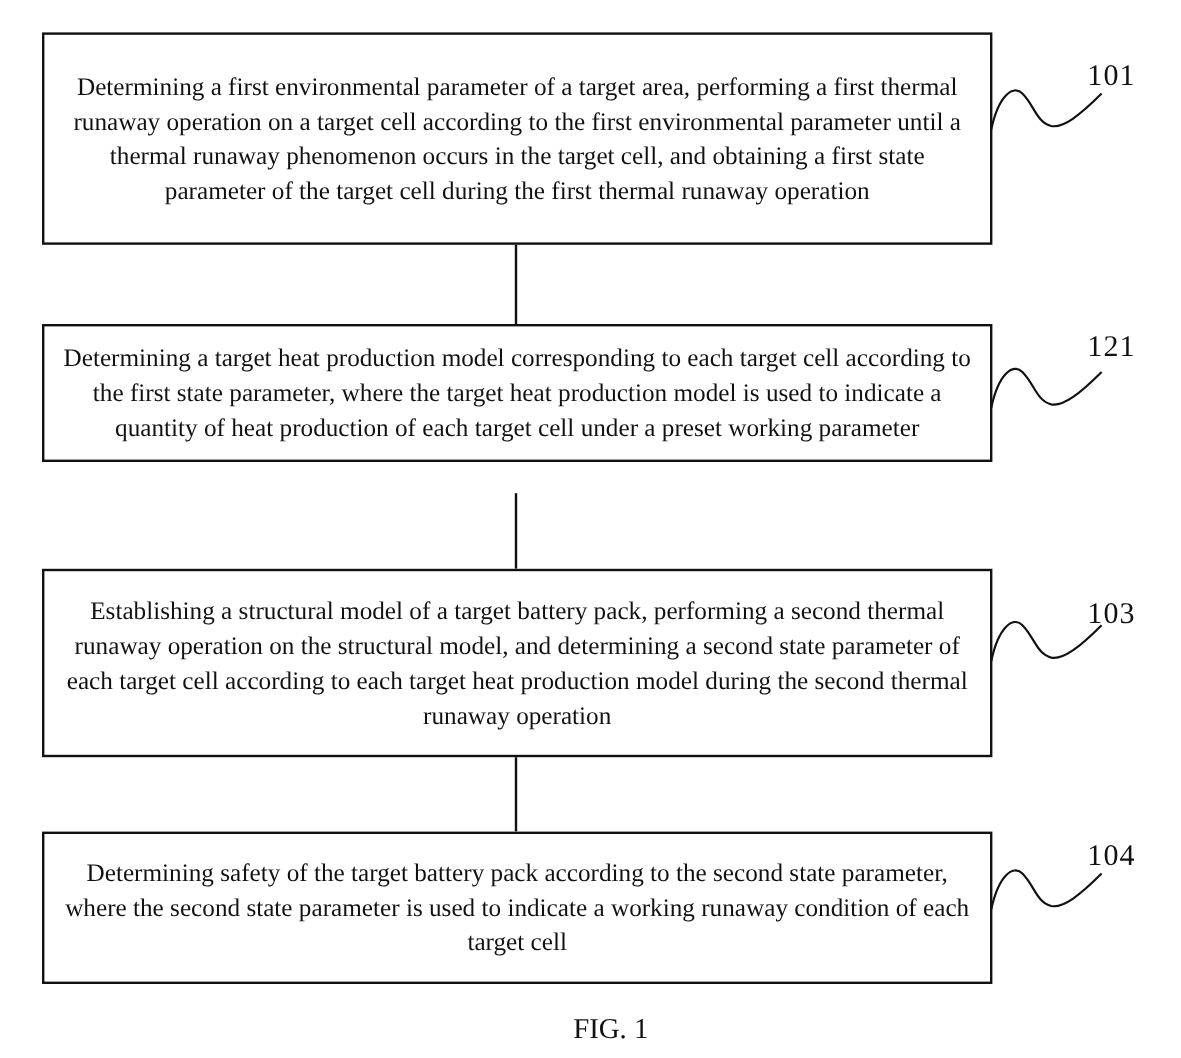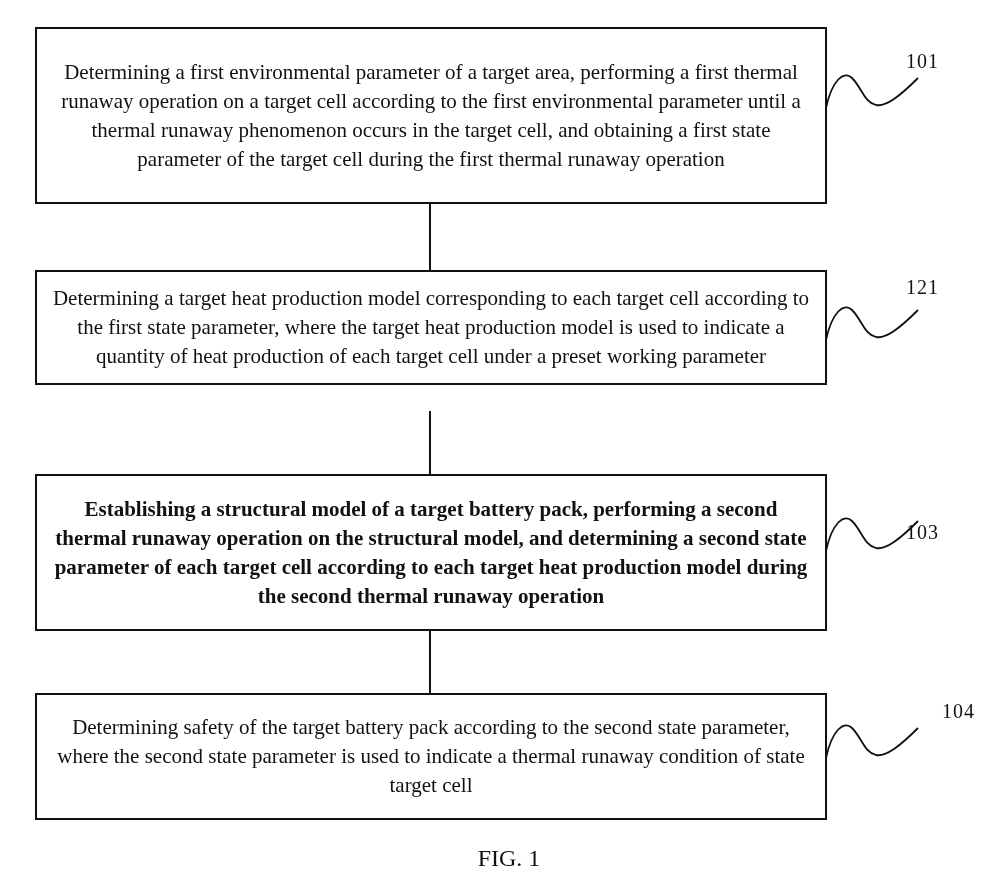--- a/index.html
+++ b/index.html
@@ -41,21 +41,21 @@
     background: #111111;
   }
   .squiggle {
     position: absolute;
     left: 824px;
     width: 96px;
     height: 46px;
   }
   .ref-label {
     position: absolute;
-    font-size: 20px;
+    font-size: 25px;
     letter-spacing: 1px;
   }
   .caption {
     position: absolute;
     left: 45px;
     width: 928px;
     top: 845px;
     text-align: center;
     font-size: 24px;
   }
@@ -78,33 +78,33 @@
   <div class="step-box" style="top:270px; height:115px;">
     <p>Determining a target heat production model corresponding to each target cell according to the first state parameter, where the target heat production model is used to indicate a quantity of heat production of each target cell under a preset working parameter</p>
   </div>
   <svg class="squiggle" style="top:296px;" viewBox="0 0 96 46">
     <path d="M2,44 C8,16 20,6 28,14 C38,24 40,38 52,41 C62,43 76,32 94,14" fill="none" stroke="#111111" stroke-width="1.8"></path>
   </svg>
   <div class="ref-label" style="left:906px; top:276px;">121</div>
 
   <div class="connector" style="top:411px; height:63px;"></div>
 
-  <div class="step-box" style="top:474px; height:157px;font-weight:bold;">
+  <div class="step-box" style="top:474px; height:157px;">
     <p>Establishing a structural model of a target battery pack, performing a second thermal runaway operation on the structural model, and determining a second state parameter of each target cell according to each target heat production model during the second thermal runaway operation</p>
   </div>
   <svg class="squiggle" style="top:507px;" viewBox="0 0 96 46">
     <path d="M2,44 C8,16 20,6 28,14 C38,24 40,38 52,41 C62,43 76,32 94,14" fill="none" stroke="#111111" stroke-width="1.8"></path>
   </svg>
-  <div class="ref-label" style="left:906px; top:521px;">103</div>
+  <div class="ref-label" style="left:906px; top:498px;">103</div>
 
   <div class="connector" style="top:631px; height:62px;"></div>
 
   <div class="step-box" style="top:693px; height:127px;">
-    <p>Determining safety of the target battery pack according to the second state parameter, where the second state parameter is used to indicate a thermal runaway condition of state target cell</p>
+    <p>Determining safety of the target battery pack according to the second state parameter, where the second state parameter is used to indicate a working runaway condition of each target cell</p>
   </div>
   <svg class="squiggle" style="top:714px;" viewBox="0 0 96 46">
     <path d="M2,44 C8,16 20,6 28,14 C38,24 40,38 52,41 C62,43 76,32 94,14" fill="none" stroke="#111111" stroke-width="1.8"></path>
   </svg>
-  <div class="ref-label" style="left:942px; top:700px;">104</div>
+  <div class="ref-label" style="left:906px; top:700px;">104</div>
 
   <div class="caption">FIG. 1</div>
 
 </div>
 
 </body></html>

